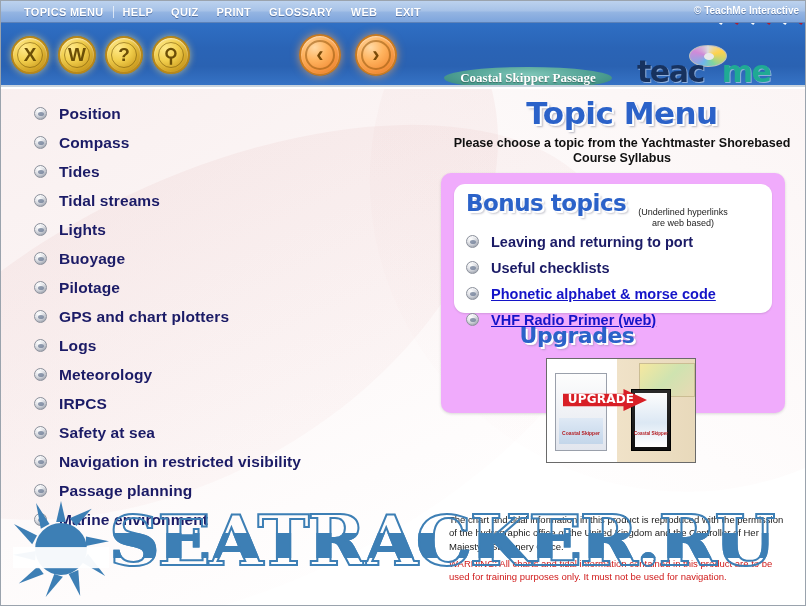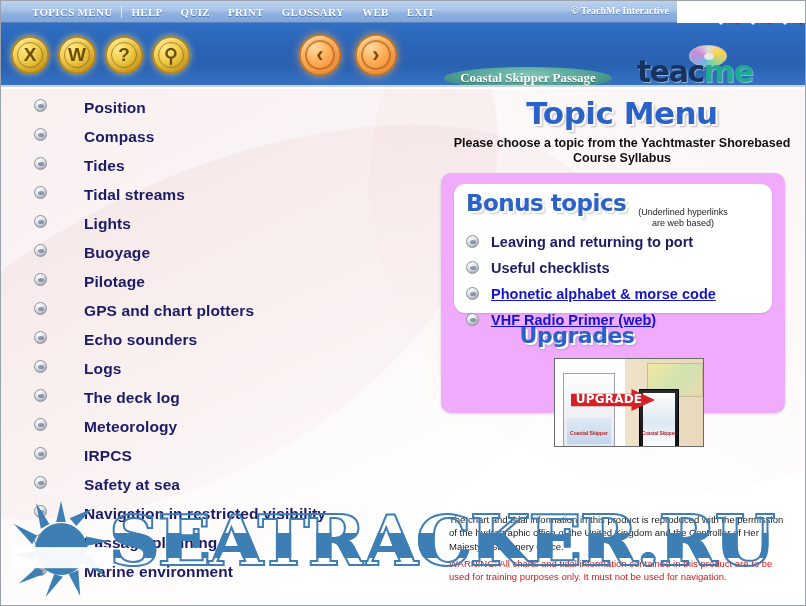--- a/index.html
+++ b/index.html
@@ -14,26 +14,25 @@
     position: relative;
     width: 806px; height: 606px;
     background: #ffffff;
     border: 1px solid #9aa3ad;
     overflow: hidden;
   }
 
   
   #menubar {
     position: absolute; left: 0; top: 0;
-    width: 676px; height: 22px;
+    width: 806px; height: 22px;
     background: linear-gradient(to bottom, #bcd2ee 0%, #a8c3e8 45%, #93b4e2 55%, #7ea5dc 100%);
     border-bottom: 1px solid #5d82b8;
     display: flex; align-items: center;
-    padding-left: 22px;
-    font-family: Liberation Serif, serif;
+    padding-left: 14px;
   }
   .menu-item {
     color: #ffffff;
     font-size: 11px;
     font-weight: bold;
     letter-spacing: 0.3px;
     padding: 0 9px;
     text-shadow: 0 1px 0 rgba(40,70,120,.55);
     cursor: pointer;
     white-space: nowrap;
@@ -143,21 +142,21 @@
     border-radius: 50%; background: #e9e9e9;
   }
   #logo-main {
     position: absolute; left: 0; top: 12px;
     font-size: 30px; font-weight: bold;
     font-family: "DejaVu Sans", sans-serif;
     letter-spacing: -1.5px;
     line-height: 1;
   }
   #logo-main .t1 { color: #17325f; text-shadow: 1px 1px 0 rgba(255,255,255,.45); }
-  #logo-main .t2 { color: #1faa94; text-shadow: 1px 1px 0 rgba(255,255,255,.45); }
+  #logo-main .t2 { color: #1faa94; text-shadow: 1px 1px 0 rgba(255,255,255,.45); margin-left: 18px; }
   #logo-sub {
     position: absolute; left: 48px; top: 41px;
     font-size: 15px; font-weight: bold; line-height: 1;
     font-family: "DejaVu Sans", sans-serif;
   }
   #logo-sub .s2 { color: #d4141e; font-size: 17px; text-shadow: 1px 1px 0 rgba(255,255,255,.5); }
 
   
   #content {
     position: absolute; left: 0; top: 88px;
@@ -177,24 +176,23 @@
   #sw3 { right: -180px; top: -200px; width: 620px; height: 600px; transform: rotate(32deg);
          background: linear-gradient(to bottom, rgba(214,150,150,.12), rgba(245,220,220,.04)); }
 
   
   #topic-list {
     position: absolute; left: 33px; top: 10px;
     width: 400px;
     z-index: 4;
   }
   .topic-row {
-    display: flex; 
+    display: flex; align-items: center;
     height: 29px;
     cursor: pointer;
-    gap: 25px;
   }
   .bullet {
     flex: 0 0 auto;
     width: 13px; height: 13px;
     border-radius: 50%;
     background: radial-gradient(circle at 36% 30%, #ffffff 0%, #dfe1e6 40%, #a9aeb8 75%, #7d838f 100%);
     border: 1px solid #8c919c;
     box-shadow: inset 0 1px 1px rgba(255,255,255,.8);
     position: relative;
     margin-right: 12px;
@@ -297,22 +295,22 @@
     width: 272px;
     text-align: center;
     font-size: 22px;
     font-weight: bold;
     font-family: "DejaVu Sans", sans-serif;
     color: #2b62c9;
     letter-spacing: -.5px;
     text-shadow: 2px 2px 0 #ffffff, 3px 3px 2px rgba(130,130,150,.45);
   }
   #upgrade-img {
-    position: absolute; left: 113px; top: 185px;
-    width: 150px; height: 89px;
+    position: absolute; left: 105px; top: 185px;
+    width: 150px; height: 105px;
     background: linear-gradient(to right, #ffffff 0%, #ffffff 47%, #f0e2c8 47%, #e8d9bb 100%);
     border: 1px solid #6a6a6a;
     overflow: hidden;
   }
   .up-box {
     position: absolute;
     background: linear-gradient(to bottom, #fdfdfd, #e2e6ee);
     border: 1px solid #9aa0ab;
   }
   #up-box-a { left: 8px; top: 14px; width: 52px; height: 78px; }
@@ -485,29 +483,21 @@
       <div class="topic-row">
           <span class="bullet"></span>
           <span class="topic-label">Pilotage</span>
         </div>
       <div class="topic-row">
           <span class="bullet"></span>
           <span class="topic-label">GPS and chart plotters</span>
         </div>
       <div class="topic-row">
           <span class="bullet"></span>
-          <span class="topic-label">Echo sounders</span>
-        </div>
-      <div class="topic-row">
-          <span class="bullet"></span>
           <span class="topic-label">Logs</span>
-        </div>
-      <div class="topic-row">
-          <span class="bullet"></span>
-          <span class="topic-label">The deck log</span>
         </div>
       <div class="topic-row">
           <span class="bullet"></span>
           <span class="topic-label">Meteorology</span>
         </div>
       <div class="topic-row">
           <span class="bullet"></span>
           <span class="topic-label">IRPCS</span>
         </div>
       <div class="topic-row">

